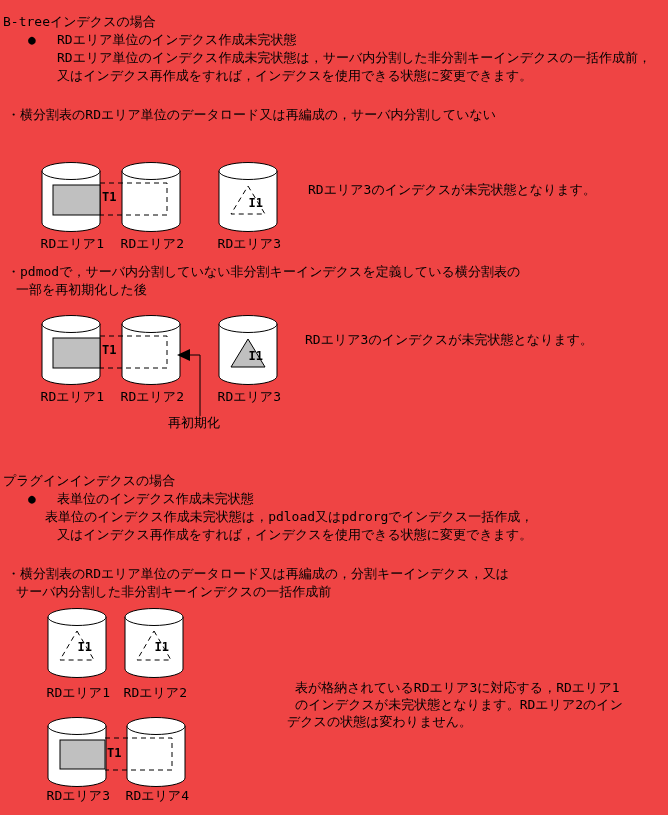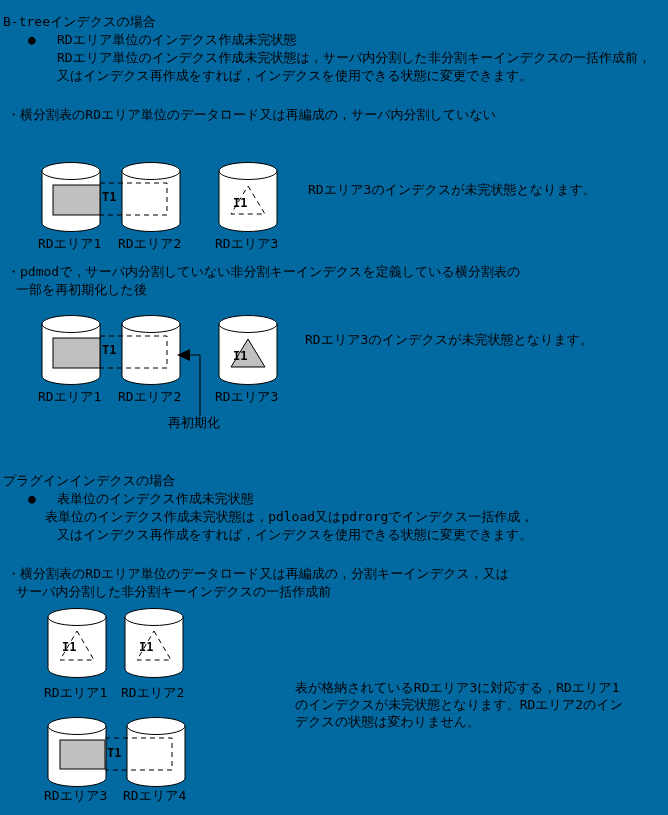--- a/index.html
+++ b/index.html
@@ -1,26 +1,26 @@
 <!DOCTYPE html>
 <html><head>
 <meta charset="utf-8">
 <style>
   html,body{margin:0;padding:0;background:#ffffff;}
   .page{
     position:relative;
     width:668px;height:815px;
-    background:#0369a1;
+    background:#ef4444;
     color:#000000;
     font-family:"DejaVu Sans Mono","DejaVu Sans",monospace;
     font-size:13px;line-height:14px;
     overflow:hidden;
   }
   .t{position:absolute;white-space:nowrap;}
-  .lbl{position:absolute;white-space:nowrap;text-align:left;}
+  .lbl{position:absolute;white-space:nowrap;text-align:right;}
   .shapes{position:absolute;left:0;top:0;}
   .small{font-size:12px;font-weight:bold;}
 </style>
 </head>
 <body>
 
 <div class="page">
 
   <svg class="shapes" width="668" height="815" viewBox="0 0 668 815">
     <defs>
@@ -99,15 +99,15 @@
 
   <div class="lbl small" style="left:62px;top:640px;width:30px">I1</div>
   <div class="lbl small" style="left:139px;top:640px;width:30px">I1</div>
   <div class="lbl" style="left:44px;top:686px;width:66px">RDエリア1</div>
   <div class="lbl" style="left:121px;top:686px;width:66px">RDエリア2</div>
   <div class="t small" style="left:107px;top:746px">T1</div>
   <div class="lbl" style="left:44px;top:789px;width:66px">RDエリア3</div>
   <div class="lbl" style="left:123px;top:789px;width:66px">RDエリア4</div>
   <div class="t" style="left:295px;top:681px">表が格納されているRDエリア3に対応する，RDエリア1</div>
   <div class="t" style="left:295px;top:698px">のインデクスが未完状態となります。RDエリア2のイン</div>
-  <div class="t" style="left:295px;top:715px">デクスの状態は変わりません。</div>
+  <div class="t" style="left:287px;top:715px">デクスの状態は変わりません。</div>
 
 </div>
 
 </body></html>

